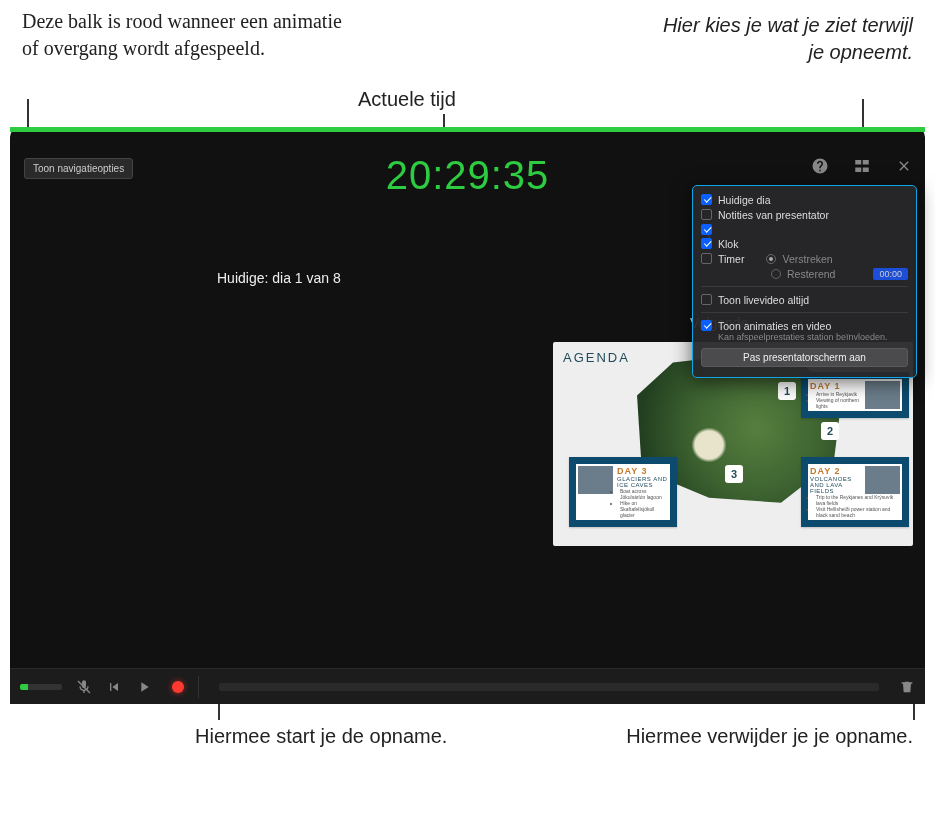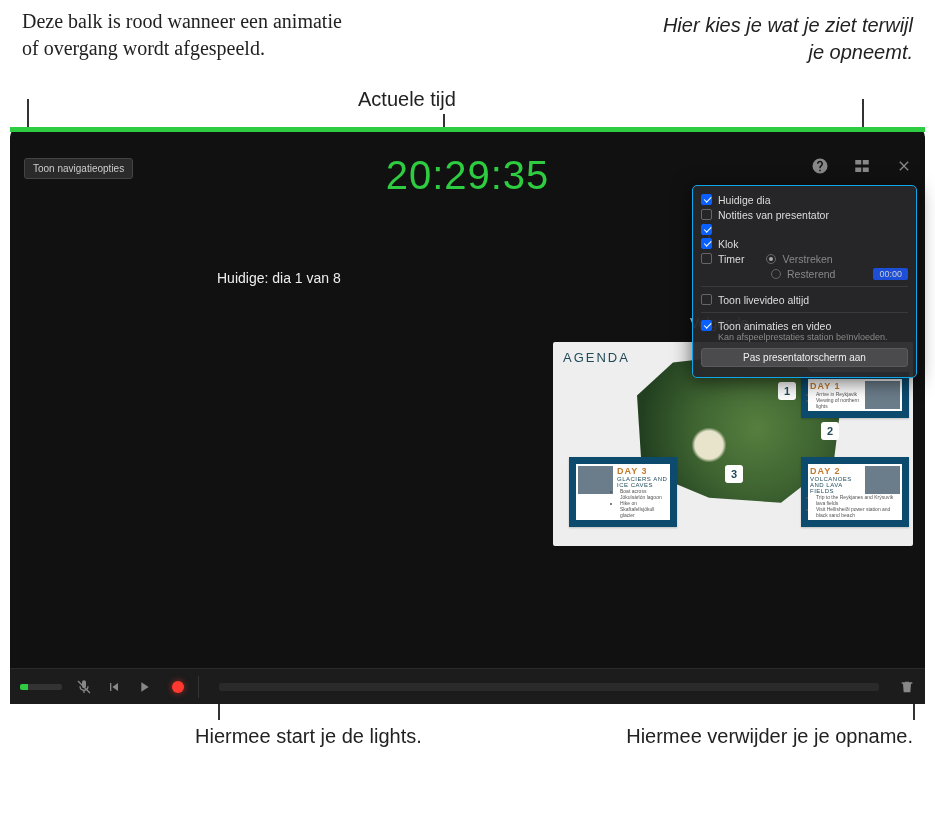--- a/index.html
+++ b/index.html
@@ -305,21 +305,21 @@
 
 <div class="callout" style="left:22px; top:8px; width:320px;font-family:Liberation Serif, serif;">Deze balk is rood wanneer een animatie of overgang wordt afgespeeld.</div>
 <div class="callout-line" style="left:27px; top:99px; width:2px; height:29px;"></div>
 
 <div class="callout" style="left:358px; top:86px;">Actuele tijd</div>
 <div class="callout-line" style="left:443px; top:114px; width:2px; height:40px;"></div>
 
 <div class="callout" style="right:22px; top:12px; width:260px; text-align:right;font-style:italic;">Hier kies je wat je ziet terwijl je opneemt.</div>
 <div class="callout-line" style="left:862px; top:99px; width:2px; height:60px;"></div>
 
-<div class="callout" style="left:195px; top:723px; width:260px;">Hiermee start je de lights.</div>
+<div class="callout" style="left:195px; top:723px; width:260px;">Hiermee start je de opname.</div>
 <div class="callout-line" style="left:218px; top:694px; width:2px; height:26px;"></div>
 
 <div class="callout" style="right:22px; top:723px; width:300px; text-align:right;">Hiermee verwijder je je opname.</div>
 <div class="callout-line" style="left:913px; top:694px; width:2px; height:26px;"></div>
 
 <div class="app">
   <div class="rec-bar"></div>
 
   <div class="nav-btn">Toon navigatieopties</div>
 

